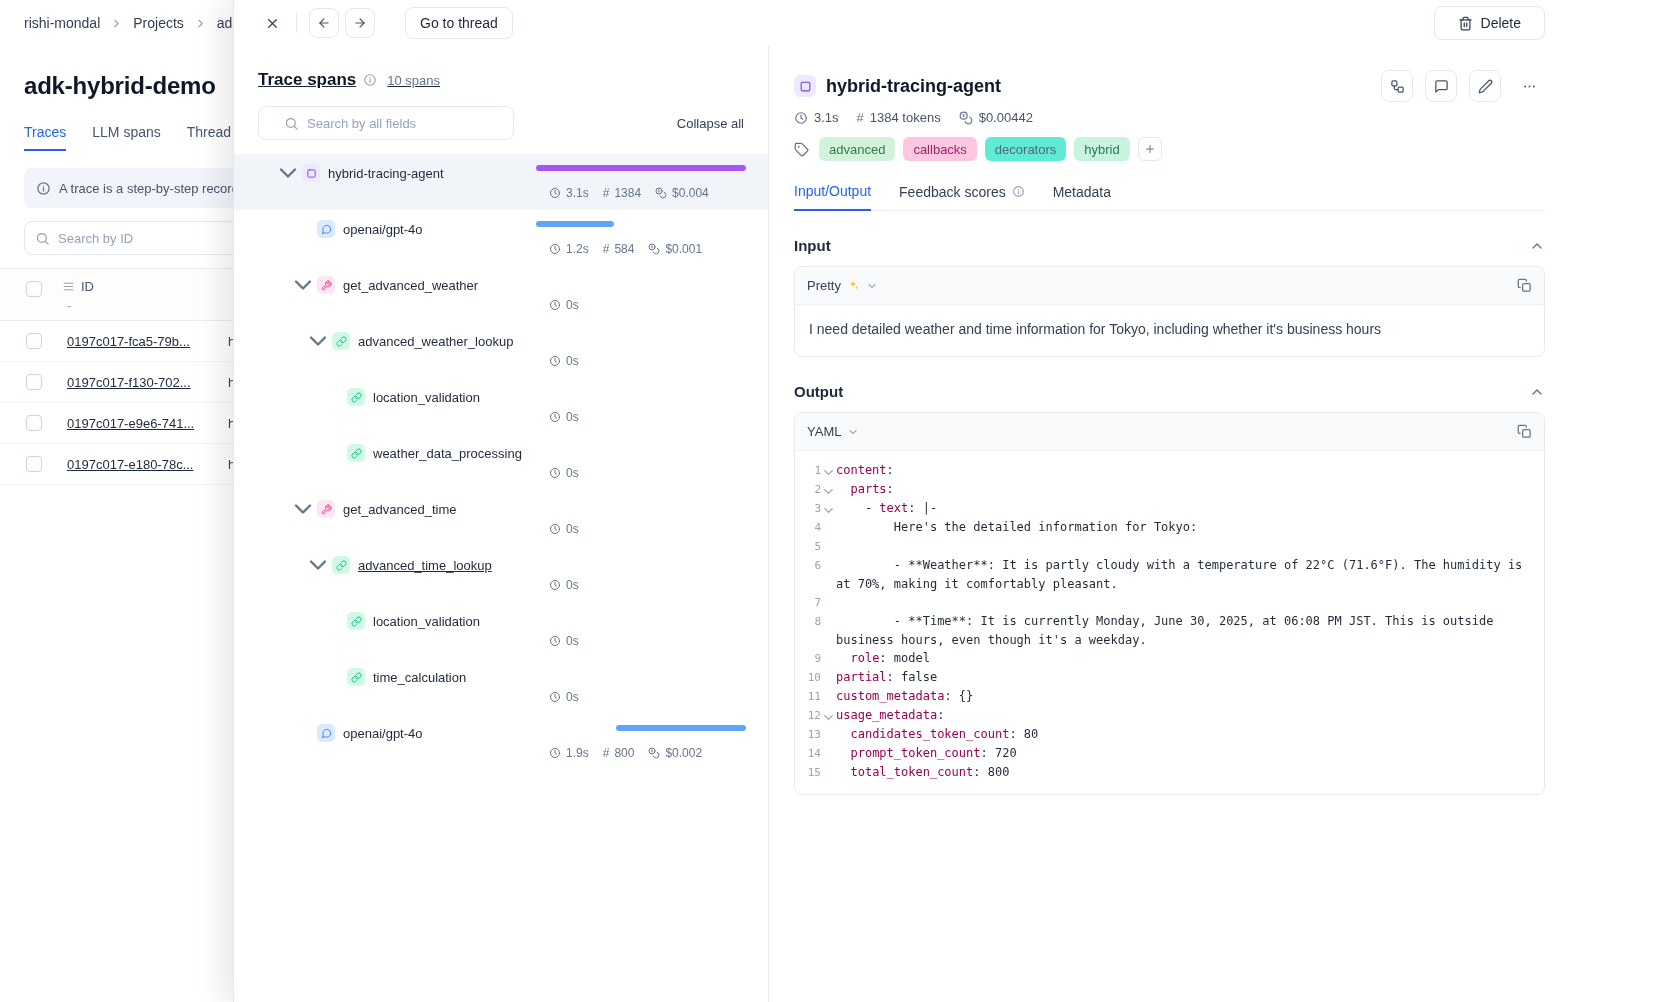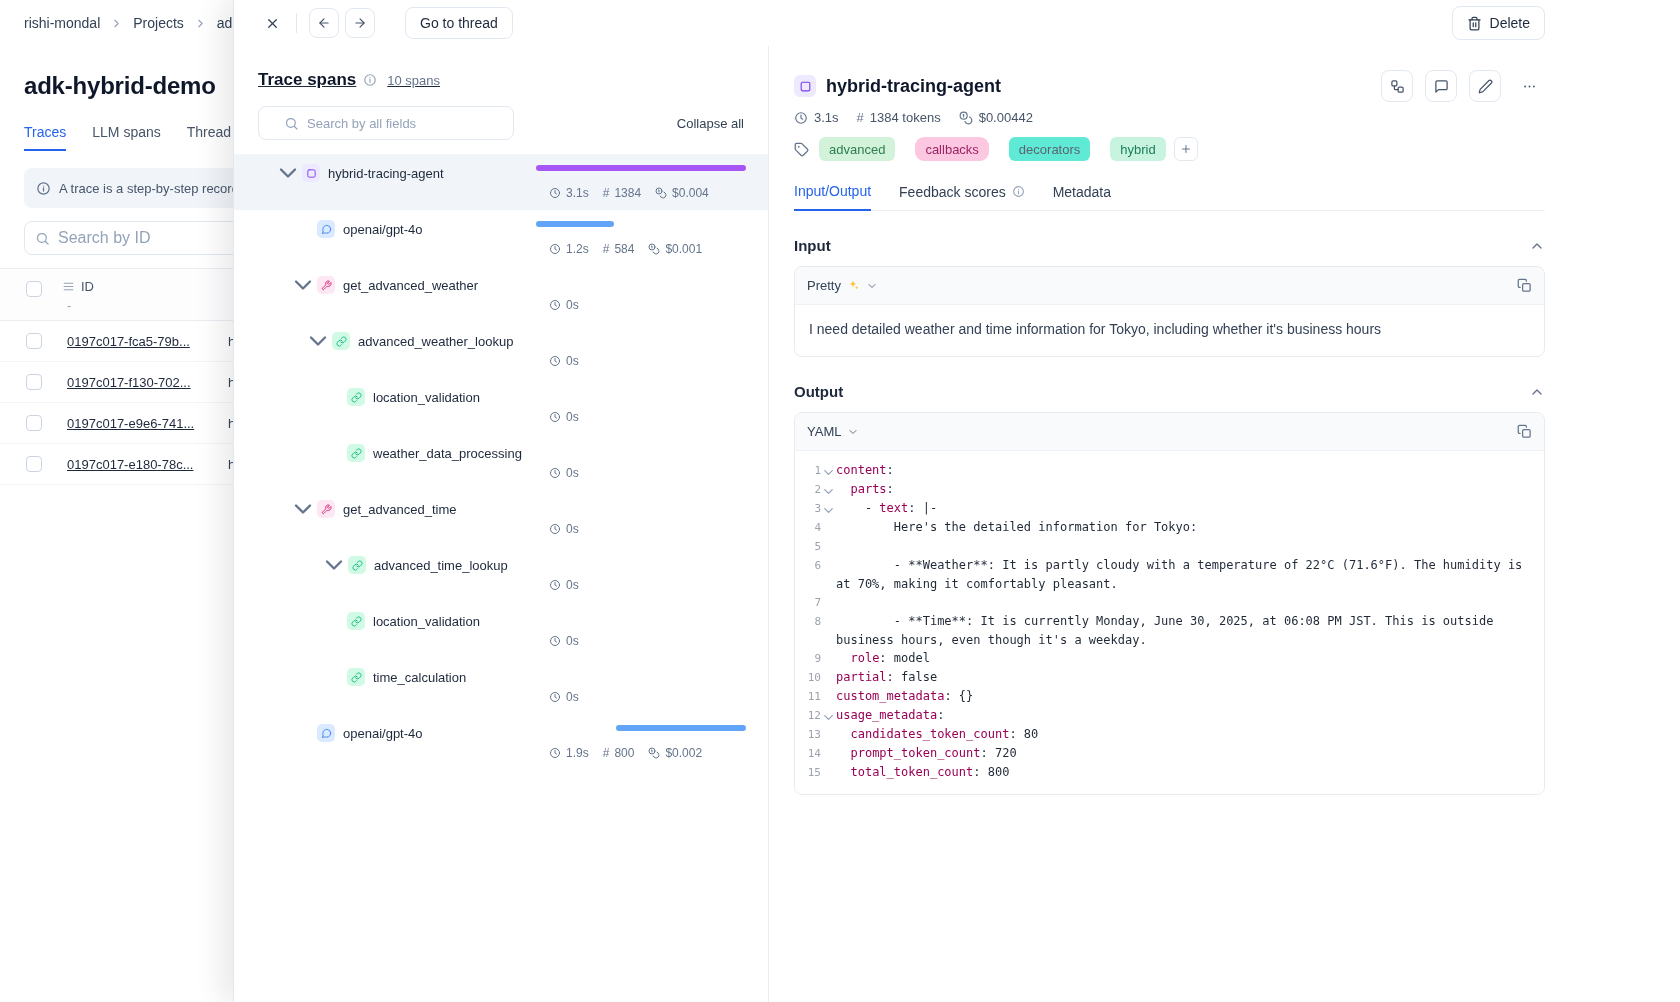--- a/index.html
+++ b/index.html
@@ -18,41 +18,41 @@
   .crumb { cursor:pointer; }
   .crumb-sep { font-size:13px; color:#94a3b8; }
   .bg-title { position:absolute; top:72px; left:24px; font-size:24px; font-weight:700; color:#0f172a; letter-spacing:-0.2px; }
   .bg-tabs { position:absolute; top:124px; left:24px; display:flex; gap:26px; }
   .bg-tab { font-size:14px; font-weight:500; color:#475569; padding-bottom:9px; cursor:pointer; white-space:nowrap; }
   .bg-tab.active { color:#2563eb; border-bottom:2px solid #2563eb; }
   .bg-banner { position:absolute; top:168px; left:24px; width:380px; height:40px; background:#f1f5f9; border-radius:8px; display:flex; align-items:center; gap:8px; padding:0 12px; font-size:13px; color:#475569; white-space:nowrap; overflow:hidden; }
   .bg-banner .ic { font-size:15px; color:#64748b; }
   .bg-search { position:absolute; top:221px; left:24px; width:290px; height:34px; border:1px solid #e2e8f0; border-radius:8px; display:flex; align-items:center; gap:8px; padding:0 10px; background:#fff; }
   .bg-search .ic { font-size:15px; color:#94a3b8; }
-  .bg-search input { border:none; outline:none; font-size:16px; color:#334155; width:100%; }
+  .bg-search input { border:none; outline:none; font-size:13px; color:#334155; width:100%; }
   .bg-table { position:absolute; top:268px; left:0; right:0; border-top:1px solid #e8edf2; }
   .bg-thead { height:52px; border-bottom:1px solid #e8edf2; position:relative; background:#fdfdfe; }
   .bg-thead .cbx { position:absolute; left:26px; top:12px; }
   .th-id { position:absolute; left:62px; top:10px; display:flex; gap:6px; align-items:center; font-size:13px; font-weight:500; color:#475569; cursor:pointer; }
   .th-id .ic { font-size:13px; color:#94a3b8; }
   .th-agg { position:absolute; left:67px; top:29px; font-size:13px; color:#94a3b8; }
   .trace-row { height:41px; border-bottom:1px solid #f1f5f9; position:relative; }
   .trace-row .cbx { position:absolute; left:26px; top:12px; }
   .trace-id { position:absolute; left:67px; top:13px; font-size:13px; color:#1e293b; text-decoration:underline; cursor:pointer; white-space:nowrap; }
   .trace-name-frag { position:absolute; left:228px; top:13px; font-size:13px; color:#334155; white-space:nowrap; }
 
   
   .drawer { position:absolute; left:233px; top:0; right:0; bottom:0; background:#fff; border-left:1px solid #e2e8f0; box-shadow:-10px 0 28px rgba(15,23,42,.10); }
   .topbar { height:46px; display:flex; align-items:center; padding:0 135px 0 22px; }
   .icon-btn { width:30px; height:30px; border:1px solid #e2e8f0; border-radius:8px; display:flex; align-items:center; justify-content:center; color:#475569; font-size:14px; background:#fff; }
   .icon-btn.plain { border:none; width:32px; height:32px; font-size:15px; color:#334155; }
   .tb-divider { width:1px; height:20px; background:#e2e8f0; margin:0 12px 0 8px; }
   .nav-group { display:flex; gap:6px; }
   .go-thread-btn { margin-left:30px; height:32px; padding:0 14px; border:1px solid #e2e8f0; border-radius:8px; font-size:14px; font-weight:500; color:#1e293b; background:#fff; }
-  .delete-btn { margin-left:auto; height:34px; padding:0 14px; border:1px solid #e2e8f0; border-radius:8px; display:flex; align-items:center; gap:8px; font-size:14px; font-weight:500; color:#1e293b; background:#fff; }
+  .delete-btn { margin-left:auto; height:34px; padding:0 23px; border:1px solid #e2e8f0; border-radius:8px; display:flex; align-items:center; gap:8px; font-size:14px; font-weight:500; color:#1e293b; background:#fff; }
   .delete-btn .ic { font-size:15px; color:#334155; }
 
   
   .spans-panel { position:absolute; top:46px; left:0; width:535px; bottom:0; border-right:1px solid #e9edf2; overflow:hidden; background:#fff; }
   .sp-header { padding:24px 24px 0; display:flex; align-items:center;text-decoration:underline; }
   .sp-title { font-size:17px; font-weight:700; color:#0f172a; }
   .sp-header .ic { font-size:14px; color:#94a3b8; margin-left:7px; }
   .sp-count { margin-left:10px; font-size:13px; color:#64748b; }
   .sp-toolbar { margin:16px 24px 0; display:flex; align-items:center; }
   .sp-search { width:256px; height:34px; border:1px solid #e2e8f0; border-radius:8px; display:flex; align-items:center; gap:8px; padding:0 25px; background:#fff; }
@@ -82,21 +82,21 @@
   .d-icon { width:22px; height:22px; border-radius:6px; background:#ede9fe; color:#7c3aed; font-size:13px; }
   .d-title { font-size:18px; font-weight:700; color:#0f172a; white-space:nowrap; }
   .d-actions { margin-left:auto; display:flex; gap:12px; align-items:center; }
   .action-btn { width:32px; height:32px; border:1px solid #e2e8f0; border-radius:8px; background:#fff; display:flex; align-items:center; justify-content:center; color:#475569; font-size:15px; }
   .action-btn.plain { border:none; }
   .d-stats { display:flex; gap:18px; align-items:center; margin-top:8px; font-size:13px; color:#475569; }
   .d-stat { display:flex; gap:6px; align-items:center; }
   .d-stat .ic { font-size:14px; color:#64748b; }
   .d-tags { display:flex; gap:8px; align-items:center; margin-top:12px; }
   .d-tags > .ic { font-size:15px; color:#64748b; margin-right:2px; }
-  .tag-list { display:flex; gap:20px; }
+  .tag-list { display:flex; gap:8px; }
   .tag { height:24px; display:flex; align-items:center; padding:0 10px; border-radius:6px; font-size:13px; font-weight:500; cursor:pointer; }
   .add-tag { width:24px; height:24px; border:1px solid #e2e8f0; border-radius:6px; display:flex; align-items:center; justify-content:center; color:#64748b; font-size:12px; background:#fff; }
   .d-tabs { display:flex; gap:28px; margin-top:22px; border-bottom:1px solid #edf1f5; }
   .d-tab { font-size:14px; font-weight:500; color:#334155; padding-bottom:10px; display:flex; align-items:center; gap:6px; cursor:pointer; white-space:nowrap; }
   .d-tab .ic { font-size:13px; color:#94a3b8; }
   .d-tab.active { color:#2563eb; border-bottom:2px solid #2563eb; margin-bottom:-1px; }
   .d-sec-head { display:flex; align-items:center; justify-content:space-between; margin-top:26px; }
   .d-sec-title { font-size:15px; font-weight:600; color:#1e293b; }
   .d-sec-head .ic { font-size:16px; color:#64748b; cursor:pointer; }
   .io-box { border:1px solid #e7ebf0; border-radius:8px; margin-top:12px; overflow:hidden; }
@@ -473,21 +473,21 @@
                   <circle cx="12" cy="12" r="9"></circle>
                   <path d="M12 7v5l3 2"></path>
                 </svg>
               </i>
               <span class="sv">0s</span>
             </span>
 
     </div>
   </div>
         <div class="span-row">
-    <div class="span-line" style="left: 86px;">
+    <div class="span-line" style="left: 70px; text-decoration: underline;">
       <span class="chev-slot">
               <svg viewBox="0 0 24 24" fill="none" stroke="currentColor" stroke-width="2" stroke-linecap="round" stroke-linejoin="round">
                 <path d="m6 9 6 6 6-6"></path>
               </svg>
             </span>
       <span class="span-icon ic t-chain">
               <svg viewBox="0 0 24 24" fill="none" stroke="currentColor" stroke-width="2" stroke-linecap="round" stroke-linejoin="round">
                 <path d="M10 13a5 5 0 0 0 7.54.54l3-3a5 5 0 0 0-7.07-7.07l-1.72 1.71"></path>
                 <path d="M14 11a5 5 0 0 0-7.54-.54l-3 3a5 5 0 0 0 7.07 7.07l1.71-1.71"></path>
               </svg>
@@ -668,21 +668,21 @@
     </div>
     <div class="d-tags">
       <i class="ic">
           <svg viewBox="0 0 24 24" fill="none" stroke="currentColor" stroke-width="2" stroke-linecap="round" stroke-linejoin="round">
             <path d="M12.586 2.586A2 2 0 0 0 11.172 2H4a2 2 0 0 0-2 2v7.172a2 2 0 0 0 .586 1.414l8.704 8.704a2.426 2.426 0 0 0 3.42 0l6.58-6.58a2.426 2.426 0 0 0 0-3.42z"></path>
             <circle cx="7.5" cy="7.5" r=".5" fill="currentColor"></circle>
           </svg>
         </i>
       <div class="tag-list" id="tag-list">
           <span class="tag" style="background: rgb(211, 242, 218); color: rgb(46, 125, 79);">advanced</span>
-          <span class="tag" style="background: rgb(251, 199, 225); color: rgb(157, 36, 99); border-radius: 9px;">callbacks</span>
+          <span class="tag" style="background: rgb(251, 199, 225); color: rgb(157, 36, 99);">callbacks</span>
           <span class="tag" style="background: #5eead4; color: rgb(91, 100, 114);">decorators</span>
           <span class="tag" style="background: rgb(200, 244, 223); color: rgb(27, 126, 94);">hybrid</span>
         </div>
       <button class="add-tag">
           <i class="ic">
             <svg viewBox="0 0 24 24" fill="none" stroke="currentColor" stroke-width="2" stroke-linecap="round" stroke-linejoin="round">
               <path d="M12 5v14"></path>
               <path d="M5 12h14"></path>
             </svg>
           </i>

